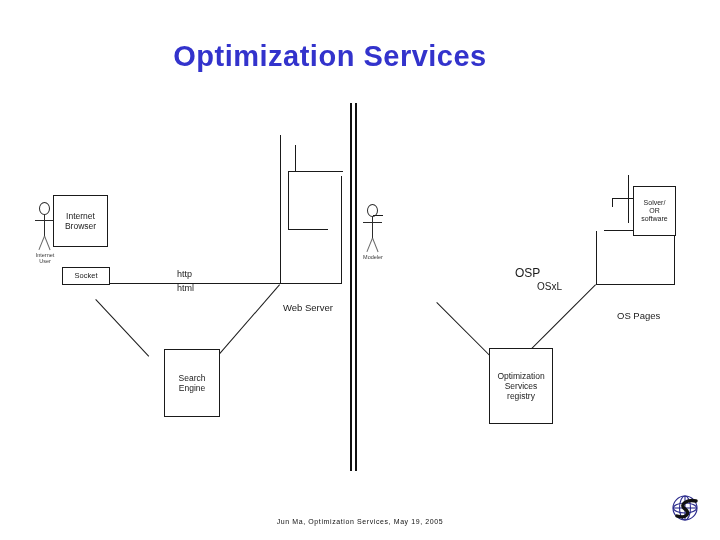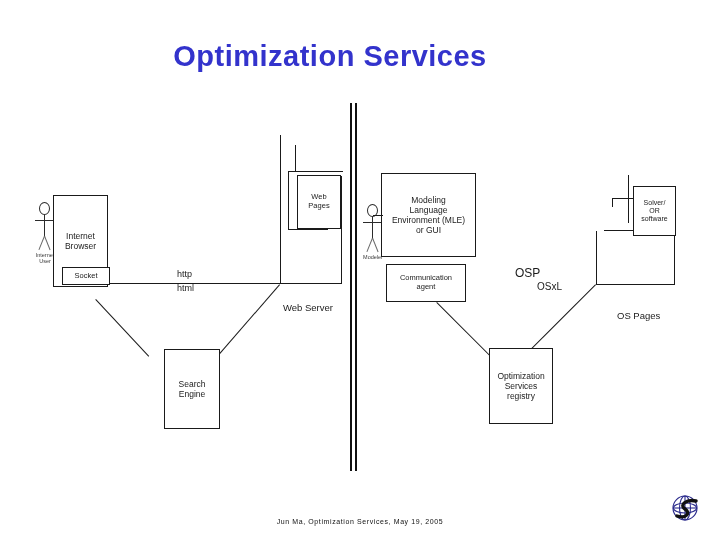--- a/index.html
+++ b/index.html
@@ -78,73 +78,65 @@
 
     <div class="actor" style="left:33px;top:99px;width:24px;height:60px;">
       <div class="head"></div>
       <div class="arms"></div>
       <div class="body"></div>
       <div class="legL"></div>
       <div class="legR"></div>
       <div class="cap">Internet User</div>
     </div>
 
-    <div class="box" style="left:53px;top:92px;width:55px;height:92px;font-size:8.5px;white-space:pre-line;">Internet
+    <div class="box" style="left:53px;top:92px;width:55px;height:52px;font-size:8.5px;white-space:pre-line;">Internet
 Browser</div>
 
     <div class="box" style="left:62px;top:164px;width:48px;height:18px;font-size:7.5px;">Socket</div>
 
     <div class="hline" style="left:110px;top:180px;width:170px;"></div>
     <div class="lbl" style="left:177px;top:166px;font-size:9px;">http</div>
     <div class="lbl" style="left:177px;top:180px;font-size:9px;">html</div>
 
     <div class="diag" style="left:96px;top:196px;width:78px;transform:rotate(47deg);"></div>
 
     <div class="diag" style="left:280px;top:182px;width:93px;transform:rotate(131deg);"></div>
 
-    <div class="box" style="left:164px;top:246px;width:56px;height:80px;font-size:8.5px;white-space:pre-line;">Search
+    <div class="box" style="left:164px;top:246px;width:56px;height:68px;font-size:8.5px;white-space:pre-line;">Search
 Engine</div>
 
     <div class="vline" style="left:280px;top:32px;height:149px;"></div>
     <div class="hline" style="left:280px;top:180px;width:62px;"></div>
     <div class="vline" style="left:341px;top:73px;height:108px;"></div>
 
     <div class="hline" style="left:288px;top:68px;width:55px;"></div>
     <div class="vline" style="left:288px;top:68px;height:58px;"></div>
     <div class="hline" style="left:288px;top:126px;width:40px;"></div>
     <div class="vline" style="left:295px;top:42px;height:26px;"></div>
 
-    <div class="box" style="left:297px;top:72px;width:44px;height:54px;font-size:7.5px;white-space:pre-line;">Web
-Pages</div>
 
     <div class="lbl" style="left:283px;top:199px;font-size:9.5px;">Web Server</div>
 
     <div class="divider" style="left:350px;width:10px;">
       <i style="left:0px;"></i>
       <i style="left:5px;"></i>
     </div>
 
     <div class="actor" style="left:361px;top:101px;width:24px;height:60px;">
       <div class="head"></div>
       <div class="arms"></div>
       <div class="body"></div>
       <div class="legL"></div>
       <div class="legR"></div>
       <div class="cap">Modeler</div>
     </div>
 
-    <div class="box" style="left:381px;top:70px;width:95px;height:84px;font-size:8.5px;white-space:pre-line;">Modeling
-Language
-Environment (MLE)
-or GUI</div>
 
     <div class="hline" style="left:373px;top:112px;width:10px;"></div>
 
-    <div class="box" style="left:386px;top:161px;width:80px;height:38px;font-size:7.5px;white-space:pre-line;">Communication
-agent</div>
 
     <div class="lbl" style="left:515px;top:163px;font-size:12px;">OSP</div>
     <div class="lbl" style="left:537px;top:178px;font-size:10px;">OSxL</div>
 
     <div class="diag" style="left:437px;top:199px;width:96px;transform:rotate(45deg);"></div>
 
     <div class="diag" style="left:596px;top:182px;width:110px;transform:rotate(135deg);"></div>
 
     <div class="box" style="left:489px;top:245px;width:64px;height:76px;font-size:8.5px;white-space:pre-line;">Optimization
 Services

